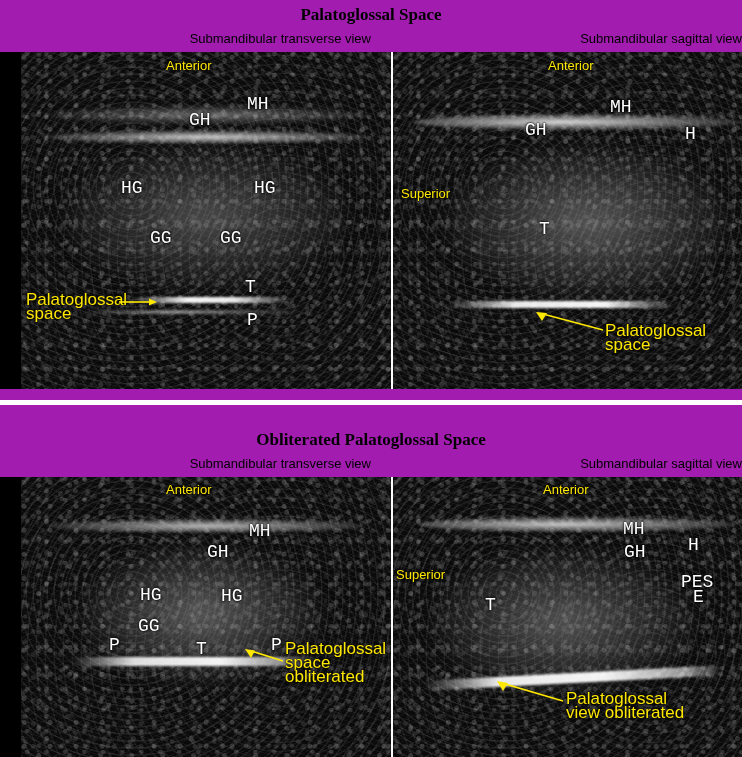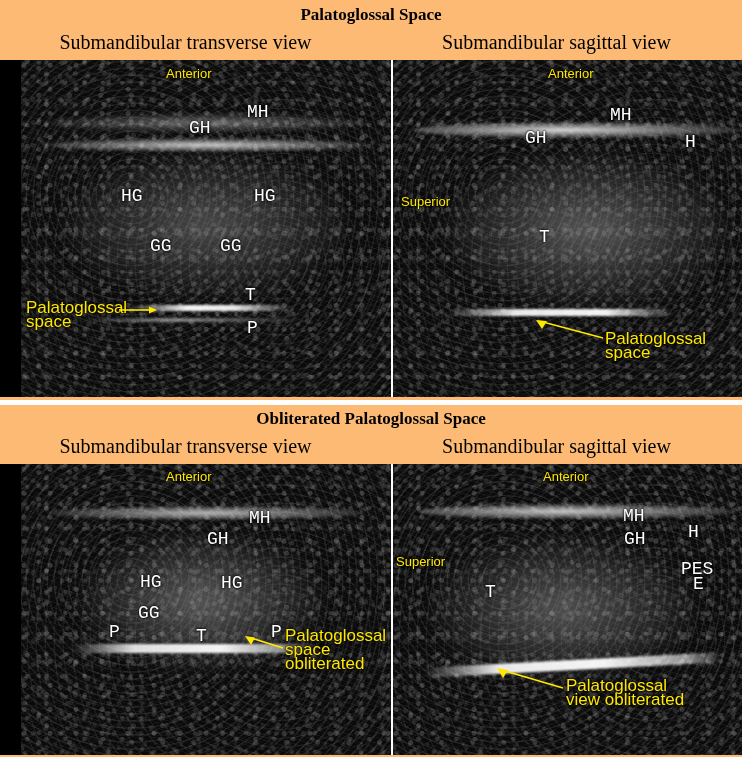--- a/index.html
+++ b/index.html
@@ -1,29 +1,29 @@
 <!DOCTYPE html>
 <html><head>
 <meta charset="utf-8">
 <style>
   html,body{margin:0;padding:0;background:#ffffff;}
   body{width:742px;height:757px;font-family:"Liberation Serif", serif;position:relative;overflow:hidden;}
-  .figure{position:relative;width:742px;height:757px;background:#fdba74;}
+  .figure{position:relative;width:742px;height:757px;background:#a21caf;}
 
   .panel{position:absolute;left:0;width:742px;}
   .panel-title{
     text-align:center;font-weight:bold;font-size:17px;color:#000;
     font-family:"Liberation Serif", serif;
   }
   .subtitles{
     display:flex;width:742px;
   }
   .subtitle{
-    flex:1;text-align:center;font-size:20px;color:#000;
-    font-family:Liberation Serif, serif;
+    flex:1;text-align:right;font-size:13px;color:#000;
+    font-family:Liberation Sans, sans-serif;
   }
   .usrow{
     position:relative;width:742px;background:#000;
     display:flex;
     padding-left:21px;
   }
   .usimg{
     position:relative;flex:1;background:#000;overflow:hidden;
   }
   .usimg.left{border-right:2px solid #ffffff;}
@@ -153,21 +153,21 @@
           <span>space</span>
         </div>
       </div>
     </div>
   </div>
 
   <div class="hsep" style="left:0;top:400px;width:742px;height:5px;"></div>
 
   <div class="panel" style="top:405px;height:352px;">
 
-    <div class="panel-title" style="padding-top:4px;">Obliterated Palatoglossal Space</div>
+    <div class="panel-title" style="padding-top:4px;margin-top:21px;">Obliterated Palatoglossal Space</div>
 
     <div class="subtitles" style="margin-top:6px;">
       <div class="subtitle">Submandibular transverse view</div>
       <div class="subtitle">Submandibular sagittal view</div>
     </div>
 
     <div class="usrow" style="margin-top:6px;height:291px;">
 
       <div class="usimg left">
         <div class="speckle"></div>

